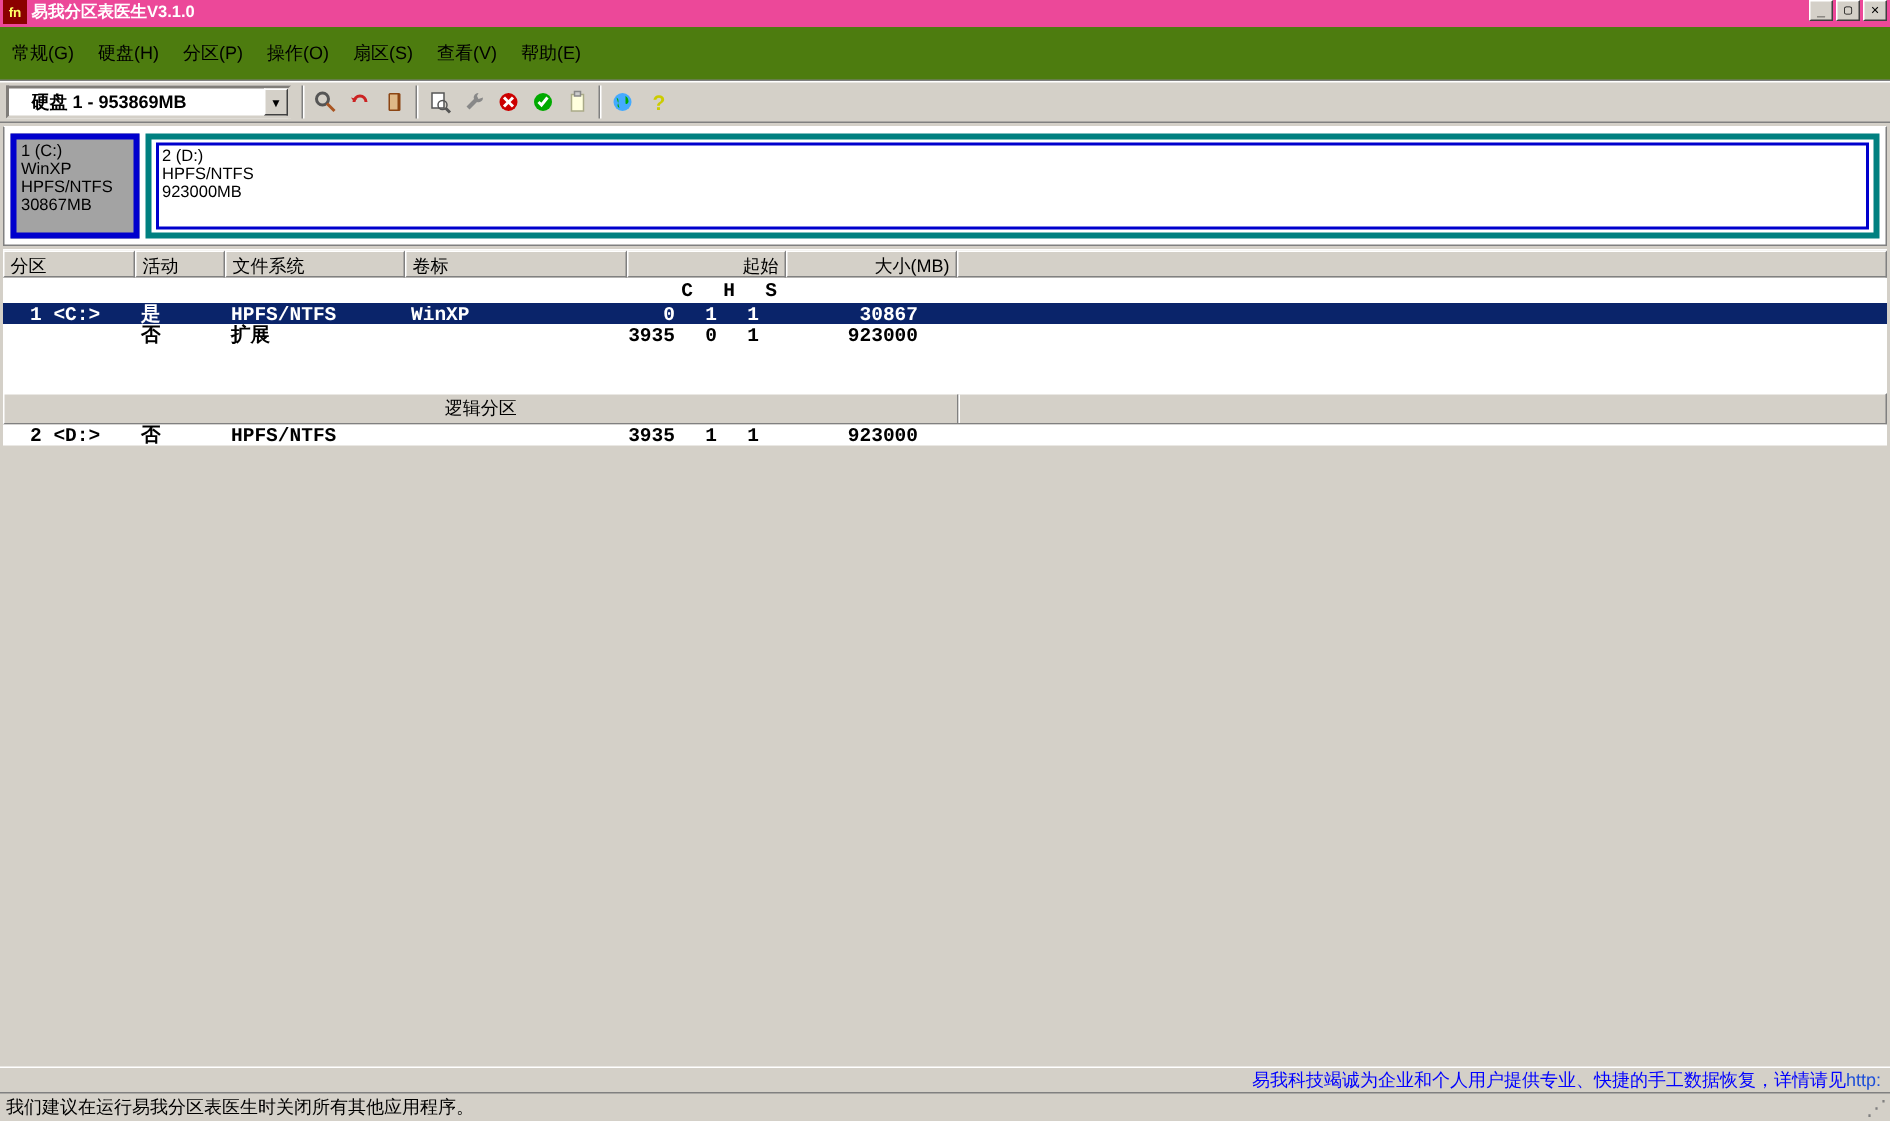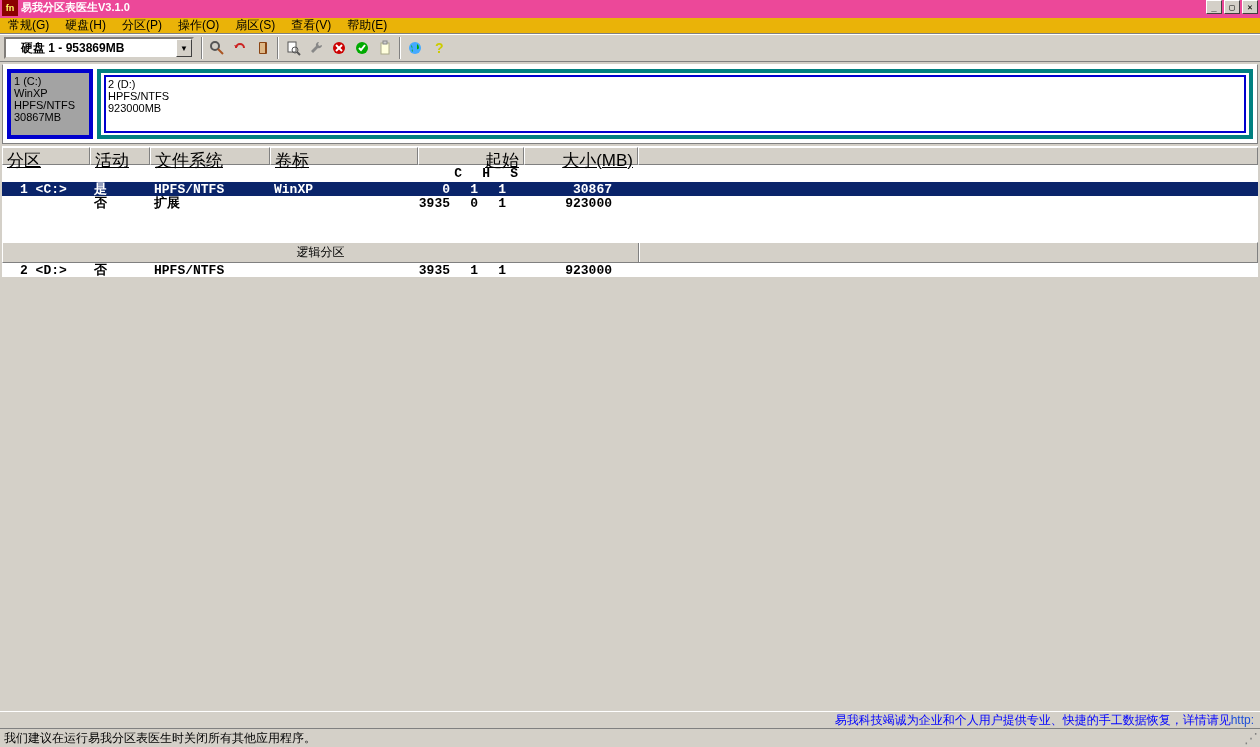--- a/index.html
+++ b/index.html
@@ -1,37 +1,37 @@
 <!DOCTYPE html>
 <html><head>
 <meta charset="utf-8">
 <style>
 * { margin: 0; padding: 0; box-sizing: border-box; }
 body { font-family: "Microsoft Sans Serif", "SimSun", sans-serif; font-size: 12px; background: #d4d0c8; overflow: hidden; width: 1260px; height: 747px; position: relative; }
 .titlebar { background: #ec4899; color: #fff; height: 18px; display: flex; padding: 0 2px; }
 .titlebar .icon-box { width: 16px; height: 16px; background: #8b0000; margin-right: 3px; display: flex; align-items: center; justify-content: center; color: #ff6; font-size: 9px; font-weight: bold; }
 .titlebar .title { flex: 1; font-weight: bold; font-size: 11px; }
 .titlebar .wctl { width: 16px; height: 14px; background: #d4d0c8; border: 1px solid #fff; border-right-color: #404040; border-bottom-color: #404040; margin-left: 2px; display: flex; align-items: center; justify-content: center; font-size: 9px; font-family: "Marlett", monospace; color: #000; cursor: pointer; }
-.menubar { height: 16px; background: #eab308; border-bottom: 1px solid #808080; display: flex; align-items: center; padding: 0 4px; gap: 8px; }
+.menubar { height: 36px; background: #4d7c0f; border-bottom: 1px solid #808080; display: flex; align-items: center; padding: 0 4px; gap: 8px; }
 .menubar .menuitem { padding: 2px 4px; cursor: pointer; }
 .toolbar { height: 28px; background: #d4d0c8; border-top: 1px solid #fff; border-bottom: 1px solid #808080; display: flex; align-items: center; padding: 2px 4px; gap: 1px; }
 .select-box { height: 22px; display: flex; border: 2px inset #d4d0c8; background: #fff; margin-right: 4px; padding-left: 12px; }
 .select-box .sel-text { width: 158px; padding: 1px 3px; font-weight: bold; font-size: 12px; }
 .select-box .sel-btn { width: 16px; background: #d4d0c8; border: 1px solid #fff; border-right-color: #404040; border-bottom-color: #404040; display: flex; align-items: center; justify-content: center; font-size: 8px; cursor: pointer; }
 .tb-sep { width: 2px; height: 22px; border-left: 1px solid #808080; border-right: 1px solid #fff; margin: 0 2px; }
 .tb-btn { width: 22px; height: 22px; display: flex; align-items: center; justify-content: center; cursor: pointer; }
 .tb-btn svg { width: 16px; height: 16px; }
 .diskmap { background: #fff; border: 1px solid #808080; border-top-color: #fff; height: 80px; margin: 2px; display: flex; gap: 4px; padding: 4px; }
 .diskmap .part { border: 4px solid; padding: 2px 3px; font-size: 11px; line-height: 1.1; position: relative; }
 .diskmap .part-c { border-color: #0000cd; width: 86px; background: #a3a3a3; }
 .diskmap .part-d { border-color: #008080; flex: 1; background: #fff; }
 .diskmap .part-d .inner { border: 2px solid #0000cd; height: 100%; padding: 1px 2px; }
 .table-area { margin: 2px; }
 .thead { display: flex; height: 19px; background: #d4d0c8; border-top: 1px solid #fff; }
-.thead .th { border-right: 1px solid #808080; border-bottom: 1px solid #808080; border-top: 1px solid #fff; border-left: 1px solid #fff; padding: 1px 4px; font-size: 17px; text-decoration: underline; }
+.thead .th { border-right: 1px solid #808080; border-bottom: 1px solid #808080; border-top: 1px solid #fff; border-left: 1px solid #fff; padding: 1px 4px; font-size: 12px; }
 .tbody { background: #fff; }
 .trow { display: flex; height: 14px; align-items: center; font-family: "Courier New", monospace; font-size: 13px; font-weight: bold; }
 .trow.selected { background: #0a246a; color: #fff; }
 .tcell { padding: 0 4px; }
 .c-part { width: 88px; text-align: left; padding-left: 18px; }
 .c-act { width: 60px; }
 .c-fs { width: 120px; }
 .c-lab { width: 140px; }
 .c-chs-h { width: 106px; text-align: right; padding-right: 8px; }
 .c-size-h { width: 100px; text-align: right; padding-right: 6px; }

